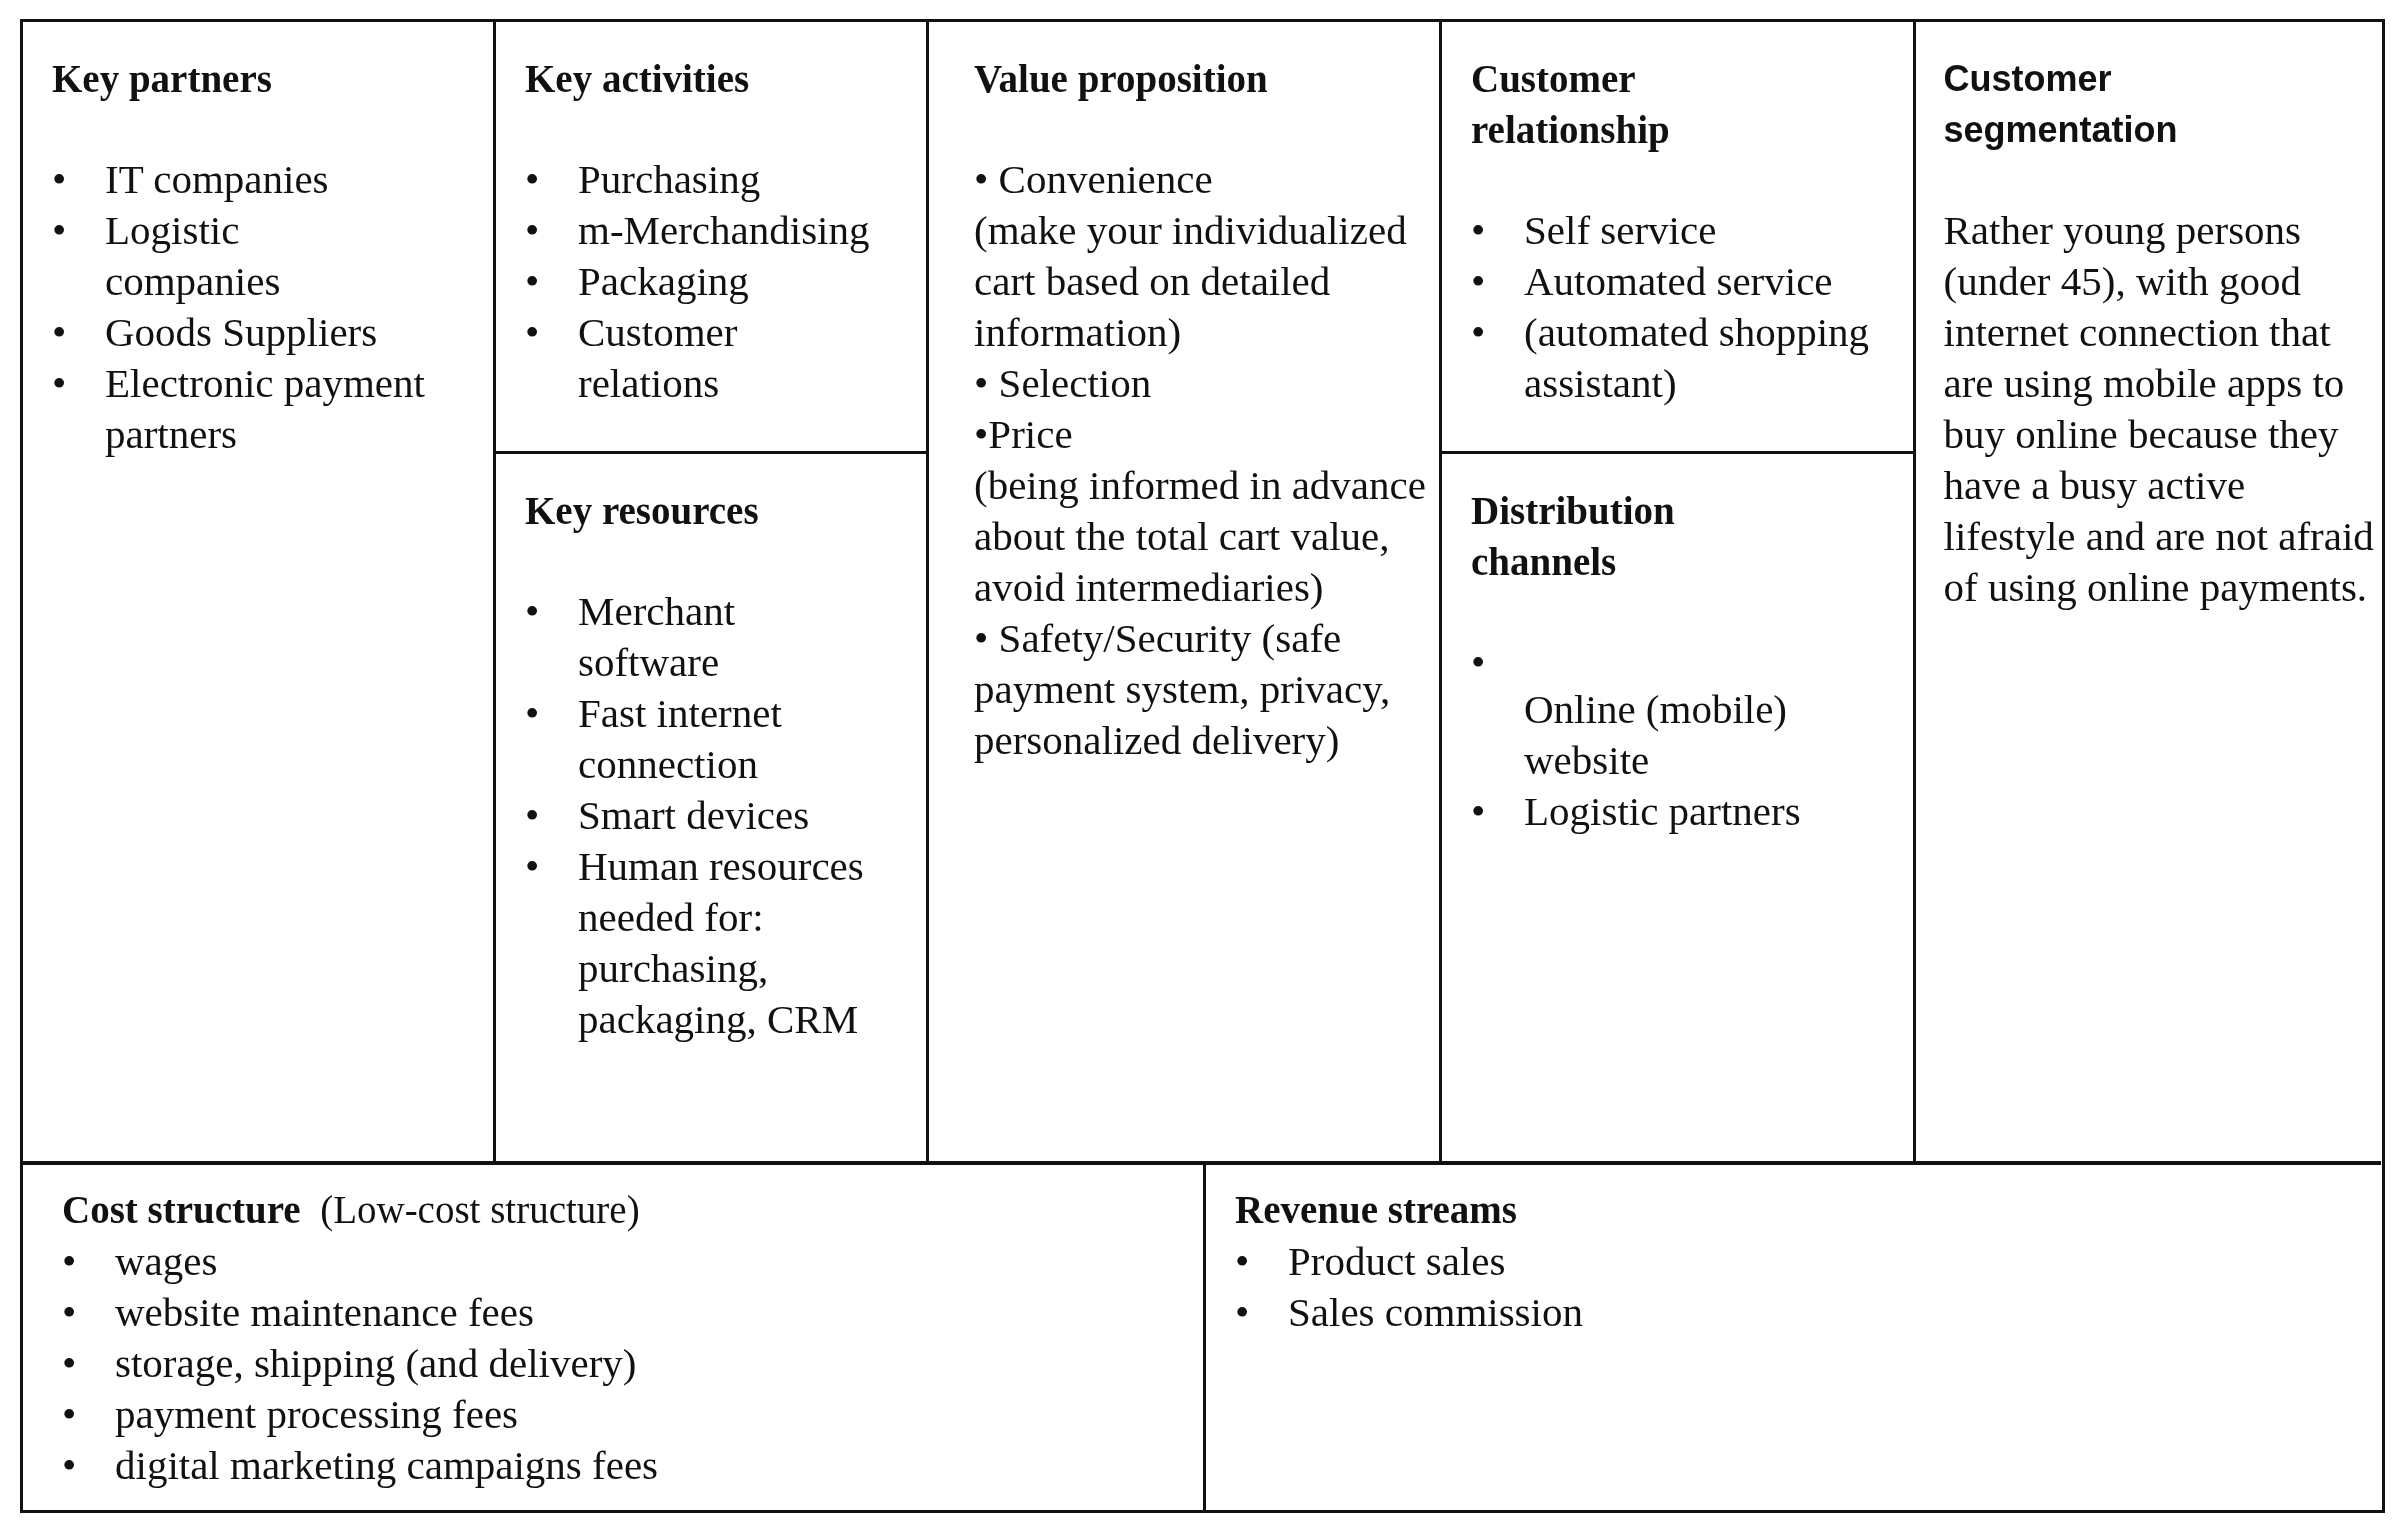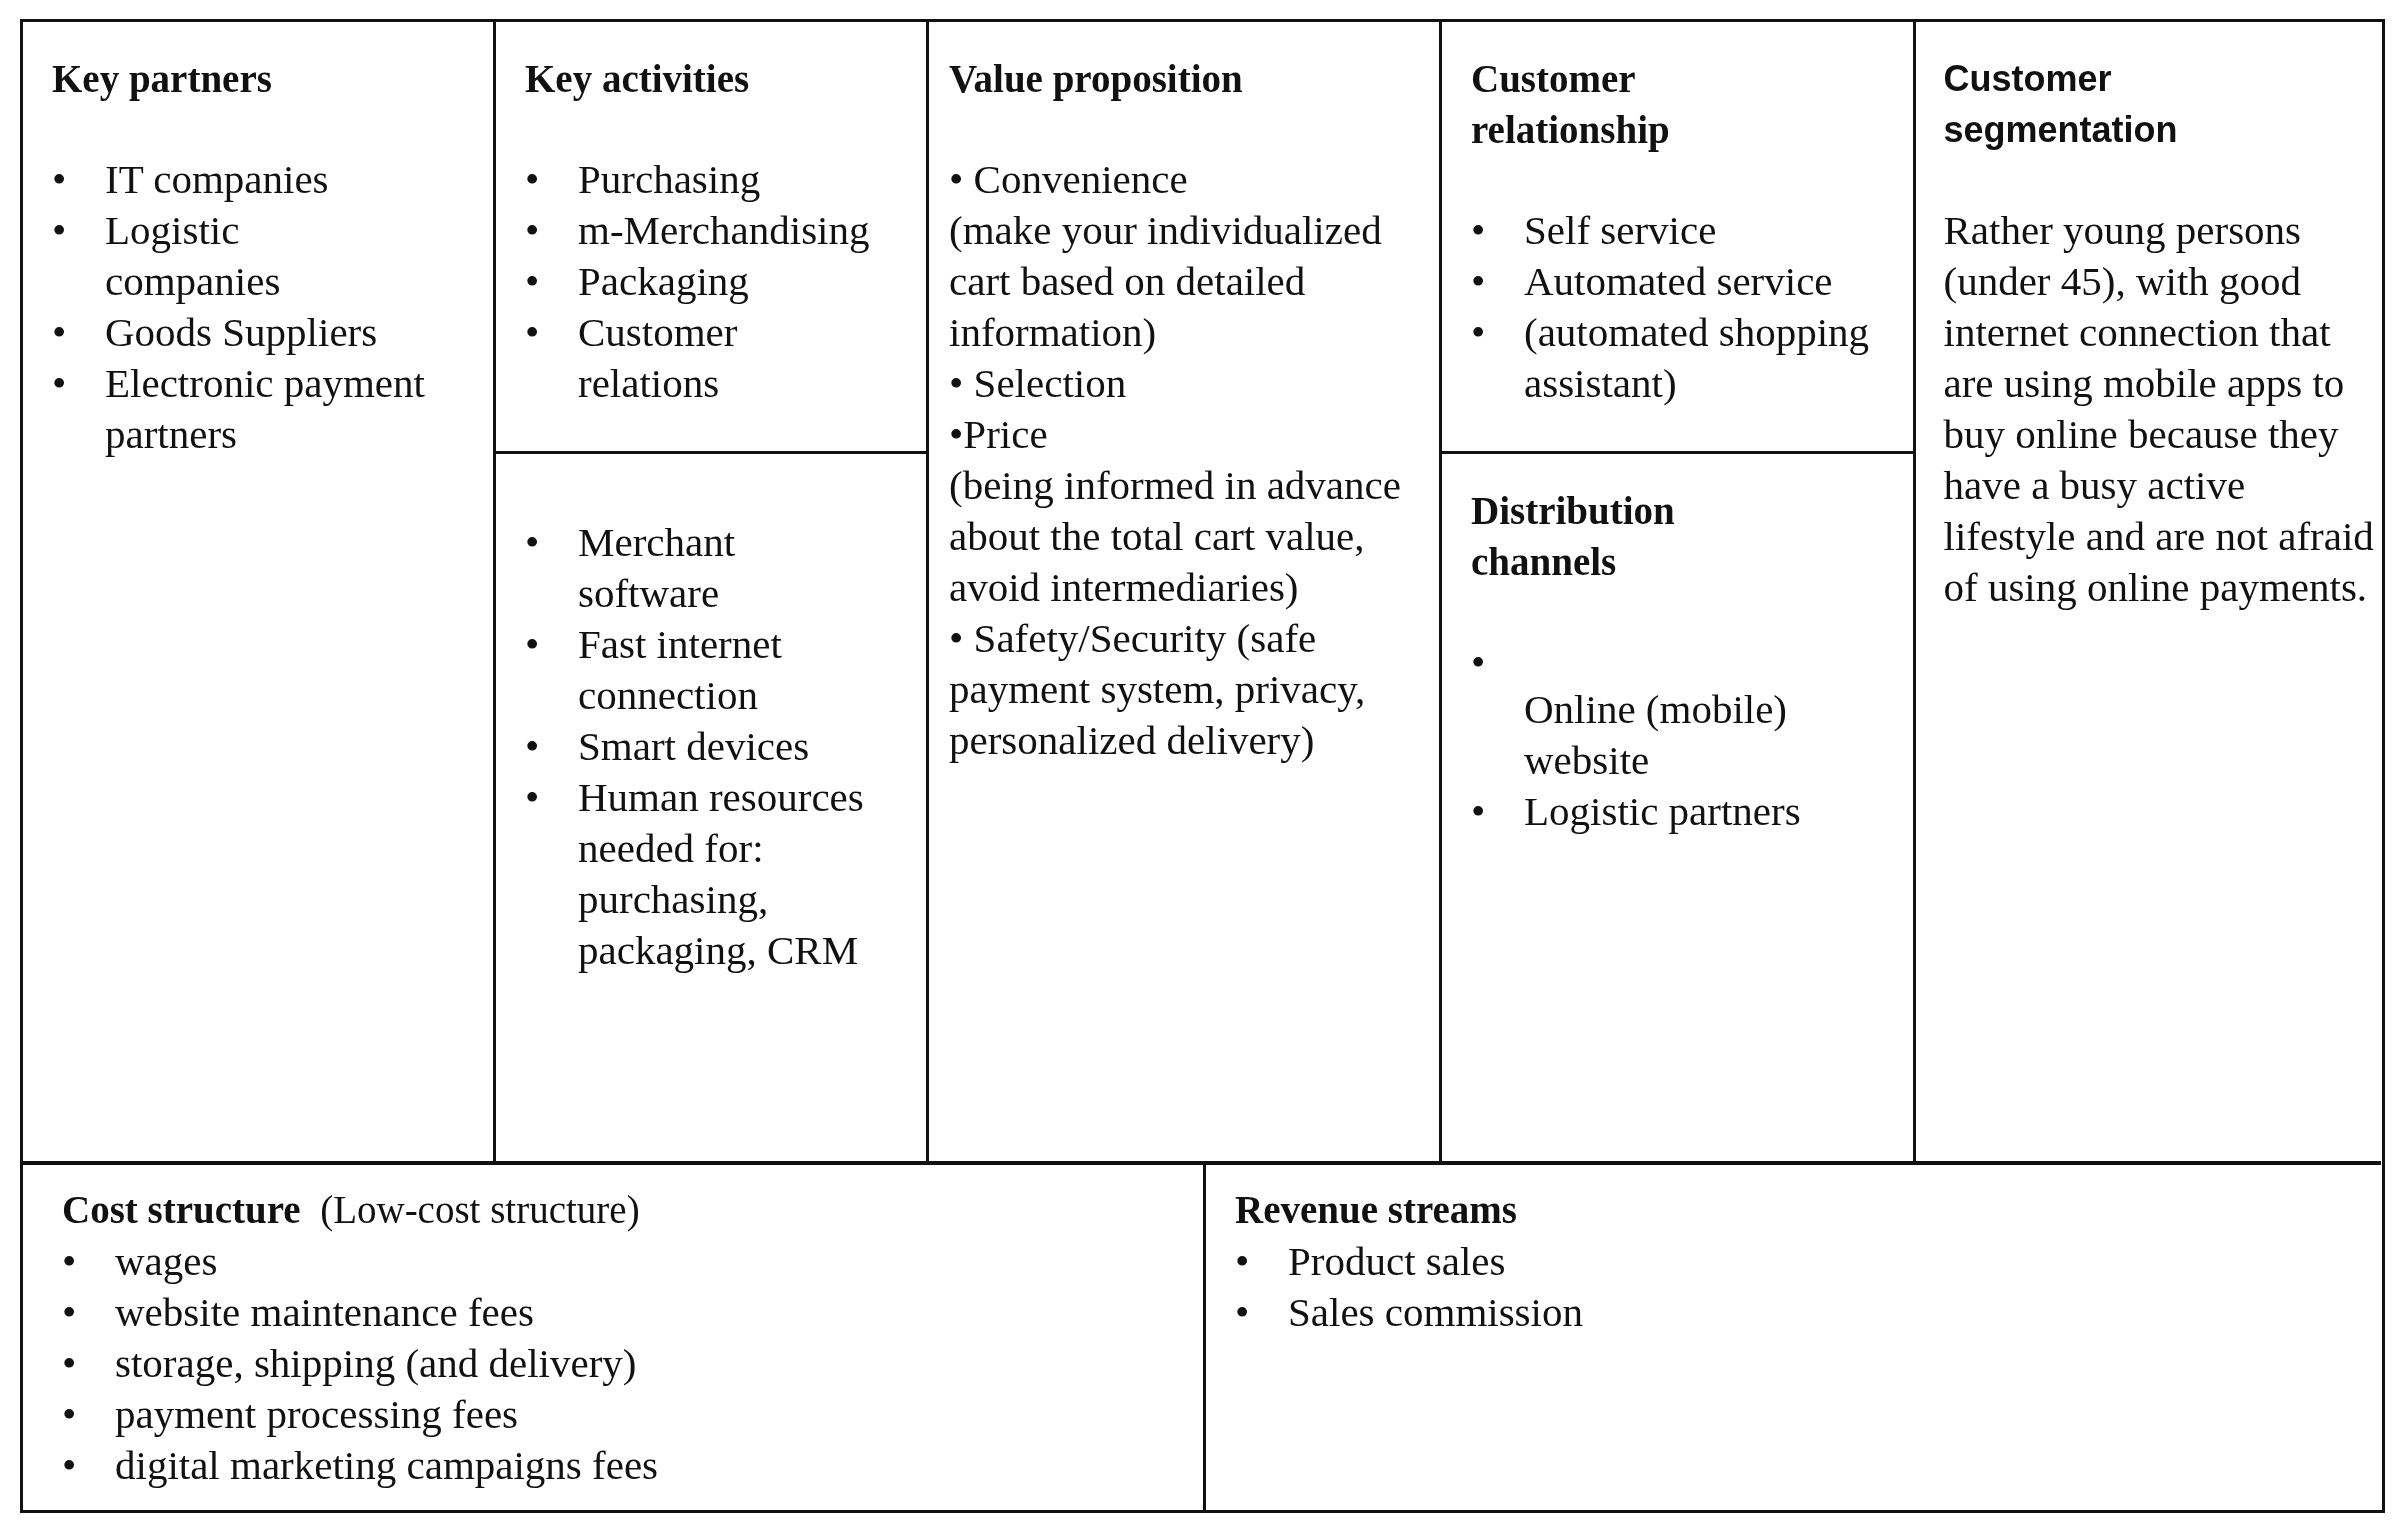--- a/index.html
+++ b/index.html
@@ -50,29 +50,30 @@
     <div class="title">Key activities</div>
     <ul class="blist">
       <li><span class="bullet">•</span><span>Purchasing</span></li>
       <li><span class="bullet">•</span><span style="display:inline-block;width:311px;word-break:break-all;">m-Merchandising</span></li>
       <li><span class="bullet">•</span><span>Packaging</span></li>
       <li><span class="bullet">•</span><span style="display:inline-block;width:239px;">Customer relations</span></li>
     </ul>
   </div>
 
   <div class="cell" style="left:473px; top:432px; width:430px; height:707px;">
+    <div class="title">Key resources</div>
     <ul class="blist">
       <li><span class="bullet">•</span><span style="display:inline-block;width:191px;">Merchant software</span></li>
       <li><span class="bullet">•</span><span style="display:inline-block;width:263px;">Fast internet connection</span></li>
       <li><span class="bullet">•</span><span>Smart devices</span></li>
       <li><span class="bullet">•</span><span style="display:inline-block;width:323px;">Human resources needed for: purchasing, packaging, CRM</span></li>
     </ul>
   </div>
 
-  <div class="cell" style="left:906px; top:0; width:510px; height:1139px; padding-left:20px; padding-right:12px;">
+  <div class="cell" style="left:906px; top:0; width:510px; height:1139px; padding-left:45px; padding-right:12px;">
     <div class="title">Value proposition</div>
     <div class="vp">
       <p>• Convenience</p>
       <p>(make your individualized cart based on detailed information)</p>
       <p>• Selection</p>
       <p>•Price</p>
       <p>(being  informed in advance about the total cart value, avoid intermediaries)</p>
       <p>• Safety/Security (safe payment system, privacy, personalized delivery)</p>
     </div>
   </div>

